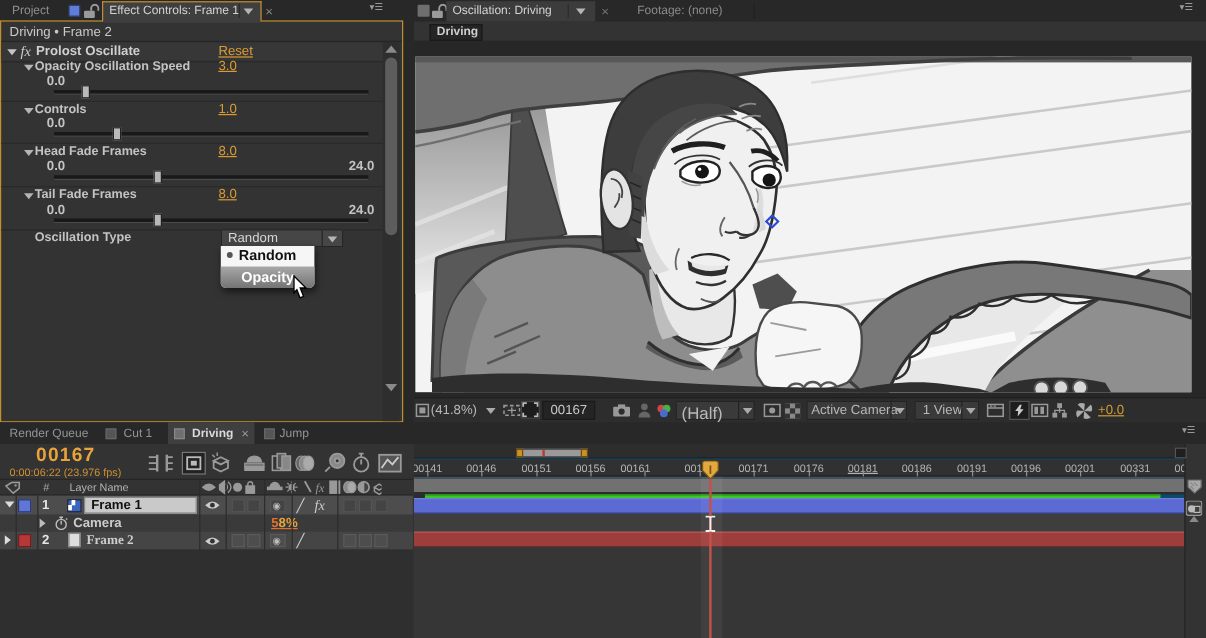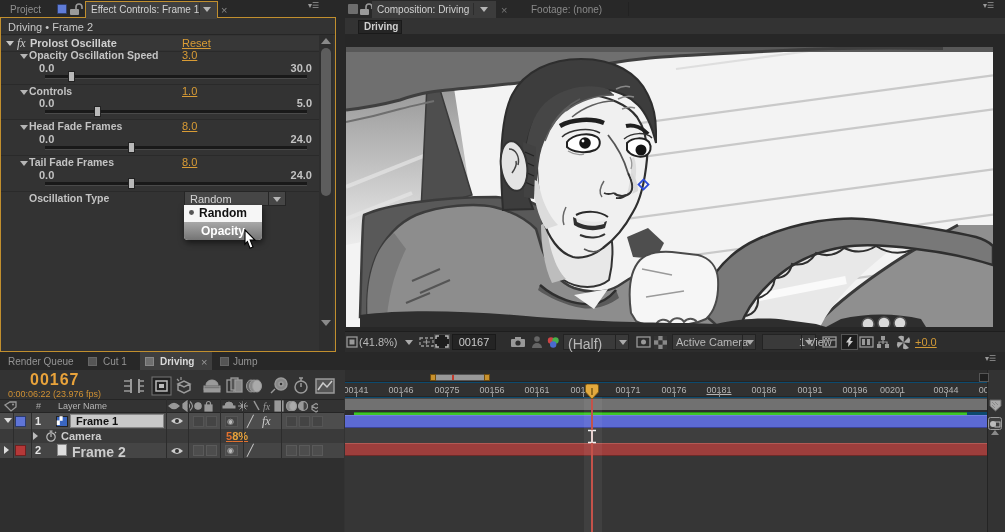--- a/index.html
+++ b/index.html
@@ -45,30 +45,28 @@
     <div class="abs" style="left:5px;top:6px;width:0;height:0;border-left:4px solid transparent;border-right:4px solid transparent;border-top:5px solid #c5c5c5;"></div>
     <div class="abs" style="left:16px;top:1px;color:#cfcfcf;font-size:12px;font-style:italic;font-family:'Liberation Serif',serif;">fx</div>
     <div class="abs txt" style="left:29px;top:2px;font-weight:bold;color:#cfcfcf;">Prolost Oscillate</div>
     <div class="abs txt orange" style="left:181px;top:2px;text-decoration:underline;">Reset</div>
     <div class="abs" style="left:0;top:16px;width:318px;height:1px;background:#2a2a2a;"></div>
 
     <div class="abs" style="left:19px;top:19px;width:0;height:0;border-left:4px solid transparent;border-right:4px solid transparent;border-top:5px solid #b5b5b5;"></div>
     <div class="abs txt" style="left:28px;top:14px;font-weight:bold;font-size:10.5px;">Opacity Oscillation Speed</div>
     <div class="abs txt orange" style="left:181px;top:14px;text-decoration:underline;">3.0</div>
     <div class="abs txt" style="left:38px;top:27px;font-weight:bold;">0.0</div>
-    <div class="abs txt" style="left:0;top:27px;width:311px;text-align:right;font-weight:bold;">30.0</div>
     <div class="abs" style="left:44px;top:40px;width:262px;height:4px;background:#191919;border-bottom:1px solid #4a4a4a;"></div>
     <div class="abs" style="left:67px;top:36px;width:7px;height:11px;background:#b9b9b9;border:1px solid #222;"></div>
     <div class="abs" style="left:0;top:49px;width:318px;height:1px;background:#2a2a2a;"></div>
 
     <div class="abs" style="left:19px;top:55px;width:0;height:0;border-left:4px solid transparent;border-right:4px solid transparent;border-top:5px solid #b5b5b5;"></div>
     <div class="abs txt" style="left:28px;top:50px;font-weight:bold;font-size:10.5px;">Controls</div>
     <div class="abs txt orange" style="left:181px;top:50px;text-decoration:underline;">1.0</div>
     <div class="abs txt" style="left:38px;top:62px;font-weight:bold;">0.0</div>
-    <div class="abs txt" style="left:0;top:62px;width:311px;text-align:right;font-weight:bold;">5.0</div>
     <div class="abs" style="left:44px;top:75px;width:262px;height:4px;background:#191919;border-bottom:1px solid #4a4a4a;"></div>
     <div class="abs" style="left:93px;top:71px;width:7px;height:11px;background:#b9b9b9;border:1px solid #222;"></div>
     <div class="abs" style="left:0;top:84px;width:318px;height:1px;background:#2a2a2a;"></div>
 
     <div class="abs" style="left:19px;top:90px;width:0;height:0;border-left:4px solid transparent;border-right:4px solid transparent;border-top:5px solid #b5b5b5;"></div>
     <div class="abs txt" style="left:28px;top:85px;font-weight:bold;font-size:10.5px;">Head Fade Frames</div>
     <div class="abs txt orange" style="left:181px;top:85px;text-decoration:underline;">8.0</div>
     <div class="abs txt" style="left:38px;top:98px;font-weight:bold;">0.0</div>
     <div class="abs txt" style="left:0;top:98px;width:311px;text-align:right;font-weight:bold;">24.0</div>
     <div class="abs" style="left:44px;top:111px;width:262px;height:4px;background:#191919;border-bottom:1px solid #4a4a4a;"></div>
@@ -108,21 +106,21 @@
 
 <div class="abs" id="comp" style="left:345px;top:0;width:660px;height:352px;background:#2b2b2b;">
 
   <div class="abs" style="left:0;top:0;width:660px;height:18px;background:#282828;"></div>
   <div class="abs" style="left:3px;top:4px;width:10px;height:10px;background:#6e6e6e;border-radius:1px;"></div>
   <svg class="abs" style="left:14px;top:3px;" width="14" height="13" viewBox="0 0 14 13">
     <rect x="1" y="6" width="9" height="6" rx="1" fill="#9a9a9a"></rect>
     <path d="M7 6 V4 a3 3 0 0 1 6 0 v2" fill="none" stroke="#9a9a9a" stroke-width="1.6"></path>
   </svg>
   <div class="abs" style="left:27px;top:1px;width:124px;height:17px;background:#3c3c3c;"></div>
-  <div class="abs txt" style="left:32px;top:4px;color:#d2d2d2;font-size:10px;">Composition: Driving</div>
+  <div class="abs txt" style="left:32px;top:4px;color:#d2d2d2;font-size:10px;">Oscillation: Driving</div>
   <div class="abs" style="left:128px;top:3px;width:1px;height:12px;background:#2c2c2c;"></div>
   <div class="abs" style="left:135px;top:7px;width:0;height:0;border-left:4px solid transparent;border-right:4px solid transparent;border-top:5px solid #b5b5b5;"></div>
   <div class="abs" style="left:156px;top:4px;color:#777;font-size:11px;">×</div>
   <div class="abs txt" style="left:186px;top:4px;color:#8a8a8a;font-size:10px;">Footage: (none)</div>
   <div class="abs" style="left:283px;top:2px;width:1px;height:14px;background:#222;"></div>
   <div class="abs" style="left:638px;top:1px;color:#999;font-size:8px;">▾☰</div>
 
   <div class="abs" style="left:0;top:18px;width:660px;height:16px;background:#333;"></div>
   <div class="abs" style="left:13px;top:20px;width:44px;height:14px;background:#252525;border:1px solid #1a1a1a;"></div>
   <div class="abs" style="left:19px;top:21px;color:#cfcfcf;font-size:10px;font-weight:bold;">Driving</div>
@@ -282,21 +280,21 @@
           <rect x="8.6" y="0" width="4.4" height="4.3" fill="#333"></rect>
           <rect x="4.3" y="4.3" width="4.3" height="4.4" fill="#333"></rect>
           <rect x="0" y="8.7" width="4.3" height="4.3" fill="#333"></rect>
           <rect x="8.6" y="8.7" width="4.4" height="4.3" fill="#333"></rect>
         </svg>
     <div class="abs" style="left:327px;top:2px;width:84px;height:16px;background:#3a3a3a;border:1px solid #232323;"></div>
     <div class="abs" style="left:331px;top:4px;color:#b8b8b8;font-size:11px;">Active Camera</div>
     <div class="abs" style="left:397px;top:2px;width:1px;height:16px;background:#232323;"></div>
     <div class="abs" style="left:401px;top:8px;width:0;height:0;border-left:4px solid transparent;border-right:4px solid transparent;border-top:5px solid #aaa;"></div>
     <div class="abs" style="left:417px;top:2px;width:54px;height:16px;background:#3a3a3a;border:1px solid #232323;"></div>
-    <div class="abs" style="left:424px;top:4px;color:#b8b8b8;font-size:11px;margin-left:30px;">1 View</div>
+    <div class="abs" style="left:424px;top:4px;color:#b8b8b8;font-size:11px;">1 View</div>
     <div class="abs" style="left:456px;top:2px;width:1px;height:16px;background:#232323;"></div>
     <div class="abs" style="left:460px;top:8px;width:0;height:0;border-left:4px solid transparent;border-right:4px solid transparent;border-top:5px solid #aaa;"></div>
     <svg class="abs" style="left:477px;top:4px;" width="15" height="12" viewBox="0 0 15 12">
           <rect x="1" y="1" width="13" height="10" fill="none" stroke="#999" stroke-width="1.3"></rect>
           <path d="M1 4 h13" stroke="#999" stroke-width="1.3"></path>
           <path d="M3 2.5 h2 M6 2.5 h2" stroke="#999"></path>
         </svg>
     <div class="abs" style="left:496px;top:2px;width:17px;height:16px;background:#1d1d1d;border:1px solid #555;"></div>
     <svg class="abs" style="left:499px;top:5px;" width="11" height="10" viewBox="0 0 11 10">
           <path d="M6 0 L2 5.5 h2.5 L4 10 L9 4 H6.2 L7.5 0 Z" fill="#ccc"></path>
@@ -462,21 +460,21 @@
           </g>
         </svg>
     <div class="abs" style="left:61px;top:60px;color:#ccc;font-size:11px;font-weight:bold;">Camera</div>
     <div class="abs" style="left:226px;top:60px;color:#e2712e;font-size:11px;font-weight:bold;text-decoration:underline;">5<span style="color:#e8a33b;">8%</span></div>
 
     <div class="abs" style="left:0;top:73px;width:344px;height:15px;background:#454545;"></div>
     <div class="abs" style="left:4px;top:76px;width:0;height:0;border-top:4px solid transparent;border-bottom:4px solid transparent;border-left:5px solid #ddd;"></div>
     <div class="abs" style="left:15px;top:75px;width:11px;height:11px;background:#b53838;border:1px solid #6e2020;"></div>
     <div class="abs" style="left:35px;top:74px;color:#e5e5e5;font-size:11px;font-weight:bold;">2</div>
     <div class="abs" style="left:57px;top:74px;width:10px;height:12px;background:#ddd;border:1px solid #888;"></div>
-    <div class="abs" style="left:72px;top:74px;color:#ccc;font-size:14px;font-weight:bold;">Frame 2</div>
+    <div class="abs" style="left:72px;top:74px;color:#ccc;font-size:11px;font-weight:bold;font-family:Liberation Serif, serif;">Frame 2</div>
     <svg class="abs" style="left:170px;top:76px;" width="14" height="10" viewBox="0 0 14 10">
           <path d="M1 5 q6 -6 12 0 q-6 6 -12 0 Z" fill="#ccc"></path>
           <circle cx="7" cy="5" r="2" fill="#333"></circle>
         </svg>
     <div class="abs" style="left:193px;top:75px;width:11px;height:11px;background:#4d4d4d;border:1px solid #5a5a5a;"></div>
     <div class="abs" style="left:206px;top:75px;width:11px;height:11px;background:#4d4d4d;border:1px solid #5a5a5a;"></div>
     <div class="abs" style="left:225px;top:75px;width:13px;height:11px;background:#4d4d4d;border:1px solid #5a5a5a;"></div>
     <div class="abs" style="left:227px;top:76px;color:#bbb;font-size:8px;">◉</div>
     <div class="abs" style="left:247px;top:74px;color:#ccc;font-size:11px;">╱</div>
     <div class="abs" style="left:286px;top:75px;width:11px;height:11px;background:#4d4d4d;border:1px solid #5a5a5a;"></div>
@@ -500,43 +498,43 @@
     <div class="abs" style="left:85px;top:4px;width:60px;height:7px;background:#9a9a9a;border:1px solid #555;"></div>
     <div class="abs" style="left:85px;top:4px;width:6px;height:7px;background:#c8912c;border:1px solid #6e4c10;"></div>
     <div class="abs" style="left:139px;top:4px;width:6px;height:7px;background:#c8912c;border:1px solid #6e4c10;"></div>
     <div class="abs" style="left:107px;top:5px;width:2px;height:5px;background:#c0392b;"></div>
 
     <div class="abs" style="left:0;top:13px;width:660px;height:14px;background:#313131;border-bottom:1px solid #262626;"></div>
     <div class="abs" style="left:-9px;top:15px;width:40px;text-align:center;color:#b4b4b4;font-size:9px;">00141</div>
     <div class="abs" style="left:11px;top:22px;width:1px;height:5px;background:#909090;"></div>
     <div class="abs" style="left:36px;top:15px;width:40px;text-align:center;color:#b4b4b4;font-size:9px;">00146</div>
     <div class="abs" style="left:56px;top:22px;width:1px;height:5px;background:#909090;"></div>
-    <div class="abs" style="left:82px;top:15px;width:40px;text-align:center;color:#b4b4b4;font-size:9px;">00275</div>
+    <div class="abs" style="left:82px;top:15px;width:40px;text-align:center;color:#b4b4b4;font-size:9px;">00151</div>
     <div class="abs" style="left:102px;top:22px;width:1px;height:5px;background:#909090;"></div>
     <div class="abs" style="left:127px;top:15px;width:40px;text-align:center;color:#b4b4b4;font-size:9px;">00156</div>
     <div class="abs" style="left:147px;top:22px;width:1px;height:5px;background:#909090;"></div>
-    <div class="abs" style="left:172px;top:15px;width:40px;text-align:center;color:#b4b4b4;font-size:9px;">00161</div>
+    <div class="abs" style="left:172px;top:15px;width:40px;text-align:left;color:#b4b4b4;font-size:9px;">00161</div>
     <div class="abs" style="left:192px;top:22px;width:1px;height:5px;background:#909090;"></div>
     <div class="abs" style="left:218px;top:15px;width:40px;text-align:center;color:#b4b4b4;font-size:9px;">00166</div>
     <div class="abs" style="left:238px;top:22px;width:1px;height:5px;background:#909090;"></div>
     <div class="abs" style="left:263px;top:15px;width:40px;text-align:center;color:#b4b4b4;font-size:9px;">00171</div>
     <div class="abs" style="left:283px;top:22px;width:1px;height:5px;background:#909090;"></div>
     <div class="abs" style="left:309px;top:15px;width:40px;text-align:center;color:#b4b4b4;font-size:9px;">00176</div>
     <div class="abs" style="left:329px;top:22px;width:1px;height:5px;background:#909090;"></div>
     <div class="abs" style="left:354px;top:15px;width:40px;text-align:center;color:#b4b4b4;font-size:9px;text-decoration:underline;">00181</div>
     <div class="abs" style="left:374px;top:22px;width:1px;height:5px;background:#909090;"></div>
     <div class="abs" style="left:399px;top:15px;width:40px;text-align:center;color:#b4b4b4;font-size:9px;">00186</div>
     <div class="abs" style="left:419px;top:22px;width:1px;height:5px;background:#909090;"></div>
     <div class="abs" style="left:445px;top:15px;width:40px;text-align:center;color:#b4b4b4;font-size:9px;">00191</div>
     <div class="abs" style="left:465px;top:22px;width:1px;height:5px;background:#909090;"></div>
     <div class="abs" style="left:490px;top:15px;width:40px;text-align:center;color:#b4b4b4;font-size:9px;">00196</div>
     <div class="abs" style="left:510px;top:22px;width:1px;height:5px;background:#909090;"></div>
-    <div class="abs" style="left:535px;top:15px;width:40px;color:#b4b4b4;font-size:9px;">00201</div>
+    <div class="abs" style="left:535px;top:15px;width:40px;text-align:center;color:#b4b4b4;font-size:9px;">00201</div>
     <div class="abs" style="left:555px;top:22px;width:1px;height:5px;background:#909090;"></div>
-    <div class="abs" style="left:581px;top:15px;width:40px;text-align:center;color:#b4b4b4;font-size:9px;">00344</div>
+    <div class="abs" style="left:581px;top:15px;width:40px;text-align:center;color:#b4b4b4;font-size:9px;">00331</div>
     <div class="abs" style="left:601px;top:22px;width:1px;height:5px;background:#909090;"></div>
     <div class="abs" style="left:626px;top:15px;width:40px;text-align:center;color:#b4b4b4;font-size:9px;">00211</div>
     <div class="abs" style="left:646px;top:22px;width:1px;height:5px;background:#909090;"></div>
 
     <div class="abs" style="left:0;top:28px;width:642px;height:12px;background:#717171;border-top:1px solid #4a4a4a;"></div>
     <div class="abs" style="left:0;top:40px;width:642px;height:2px;background:#2c2c2c;"></div>
 
     <div class="abs" style="left:9px;top:42px;width:613px;height:3px;background:#3ec528;border-top:1px solid #2a8f1a;"></div>
     <div class="abs" style="left:0;top:42px;width:9px;height:3px;background:#2c2c2c;"></div>
 

